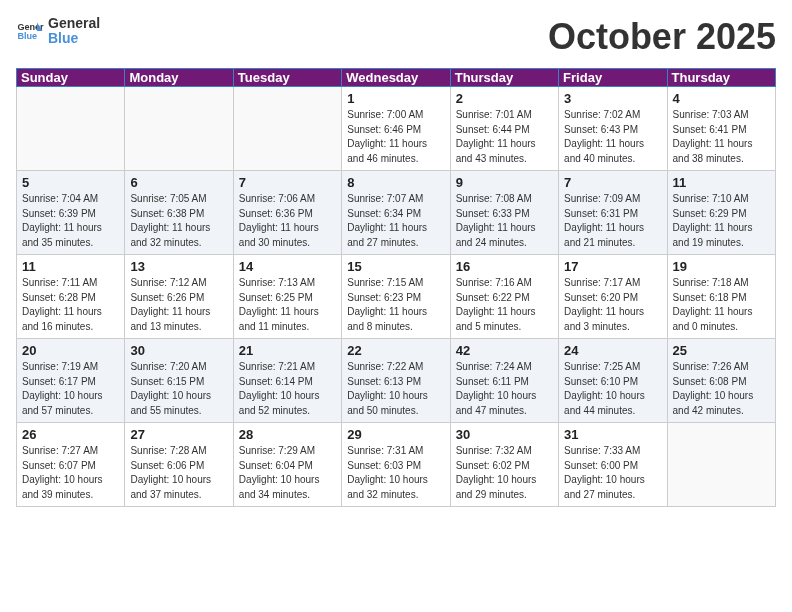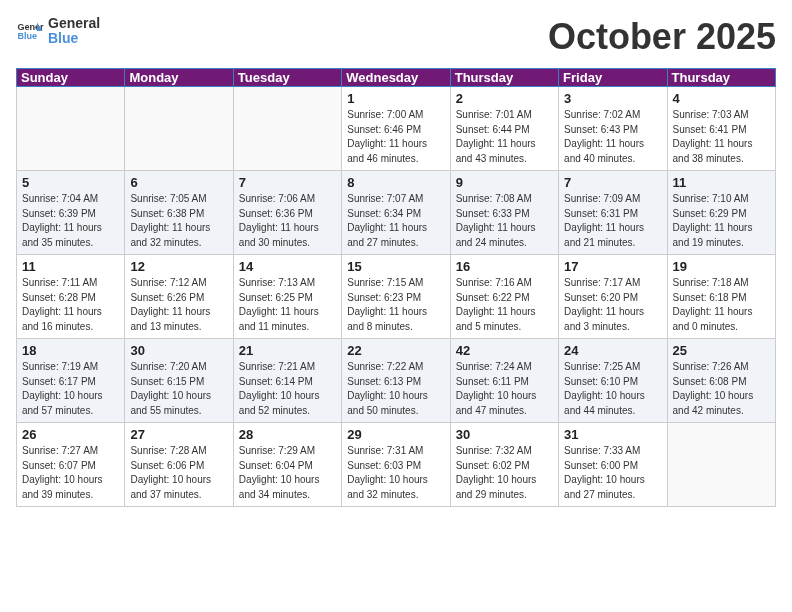--- a/index.html
+++ b/index.html
@@ -160,21 +160,21 @@
           <span class="day-num">11</span>
           <div class="day-detail">Sunrise: 7:10 AM<br>Sunset: 6:29 PM<br>Daylight: 11 hours and 19 minutes.</div>
         </td>
       </tr>
       <tr>
         <td>
           <span class="day-num">11</span>
           <div class="day-detail">Sunrise: 7:11 AM<br>Sunset: 6:28 PM<br>Daylight: 11 hours and 16 minutes.</div>
         </td>
         <td>
-          <span class="day-num">12</span>
+          <span class="day-num">13</span>
           <div class="day-detail">Sunrise: 7:12 AM<br>Sunset: 6:26 PM<br>Daylight: 11 hours and 13 minutes.</div>
         </td>
         <td>
           <span class="day-num">14</span>
           <div class="day-detail">Sunrise: 7:13 AM<br>Sunset: 6:25 PM<br>Daylight: 11 hours and 11 minutes.</div>
         </td>
         <td>
           <span class="day-num">15</span>
           <div class="day-detail">Sunrise: 7:15 AM<br>Sunset: 6:23 PM<br>Daylight: 11 hours and 8 minutes.</div>
         </td>
@@ -186,21 +186,21 @@
           <span class="day-num">17</span>
           <div class="day-detail">Sunrise: 7:17 AM<br>Sunset: 6:20 PM<br>Daylight: 11 hours and 3 minutes.</div>
         </td>
         <td>
           <span class="day-num">19</span>
           <div class="day-detail">Sunrise: 7:18 AM<br>Sunset: 6:18 PM<br>Daylight: 11 hours and 0 minutes.</div>
         </td>
       </tr>
       <tr>
         <td>
-          <span class="day-num">18</span>
+          <span class="day-num">20</span>
           <div class="day-detail">Sunrise: 7:19 AM<br>Sunset: 6:17 PM<br>Daylight: 10 hours and 57 minutes.</div>
         </td>
         <td>
           <span class="day-num">30</span>
           <div class="day-detail">Sunrise: 7:20 AM<br>Sunset: 6:15 PM<br>Daylight: 10 hours and 55 minutes.</div>
         </td>
         <td>
           <span class="day-num">21</span>
           <div class="day-detail">Sunrise: 7:21 AM<br>Sunset: 6:14 PM<br>Daylight: 10 hours and 52 minutes.</div>
         </td>

